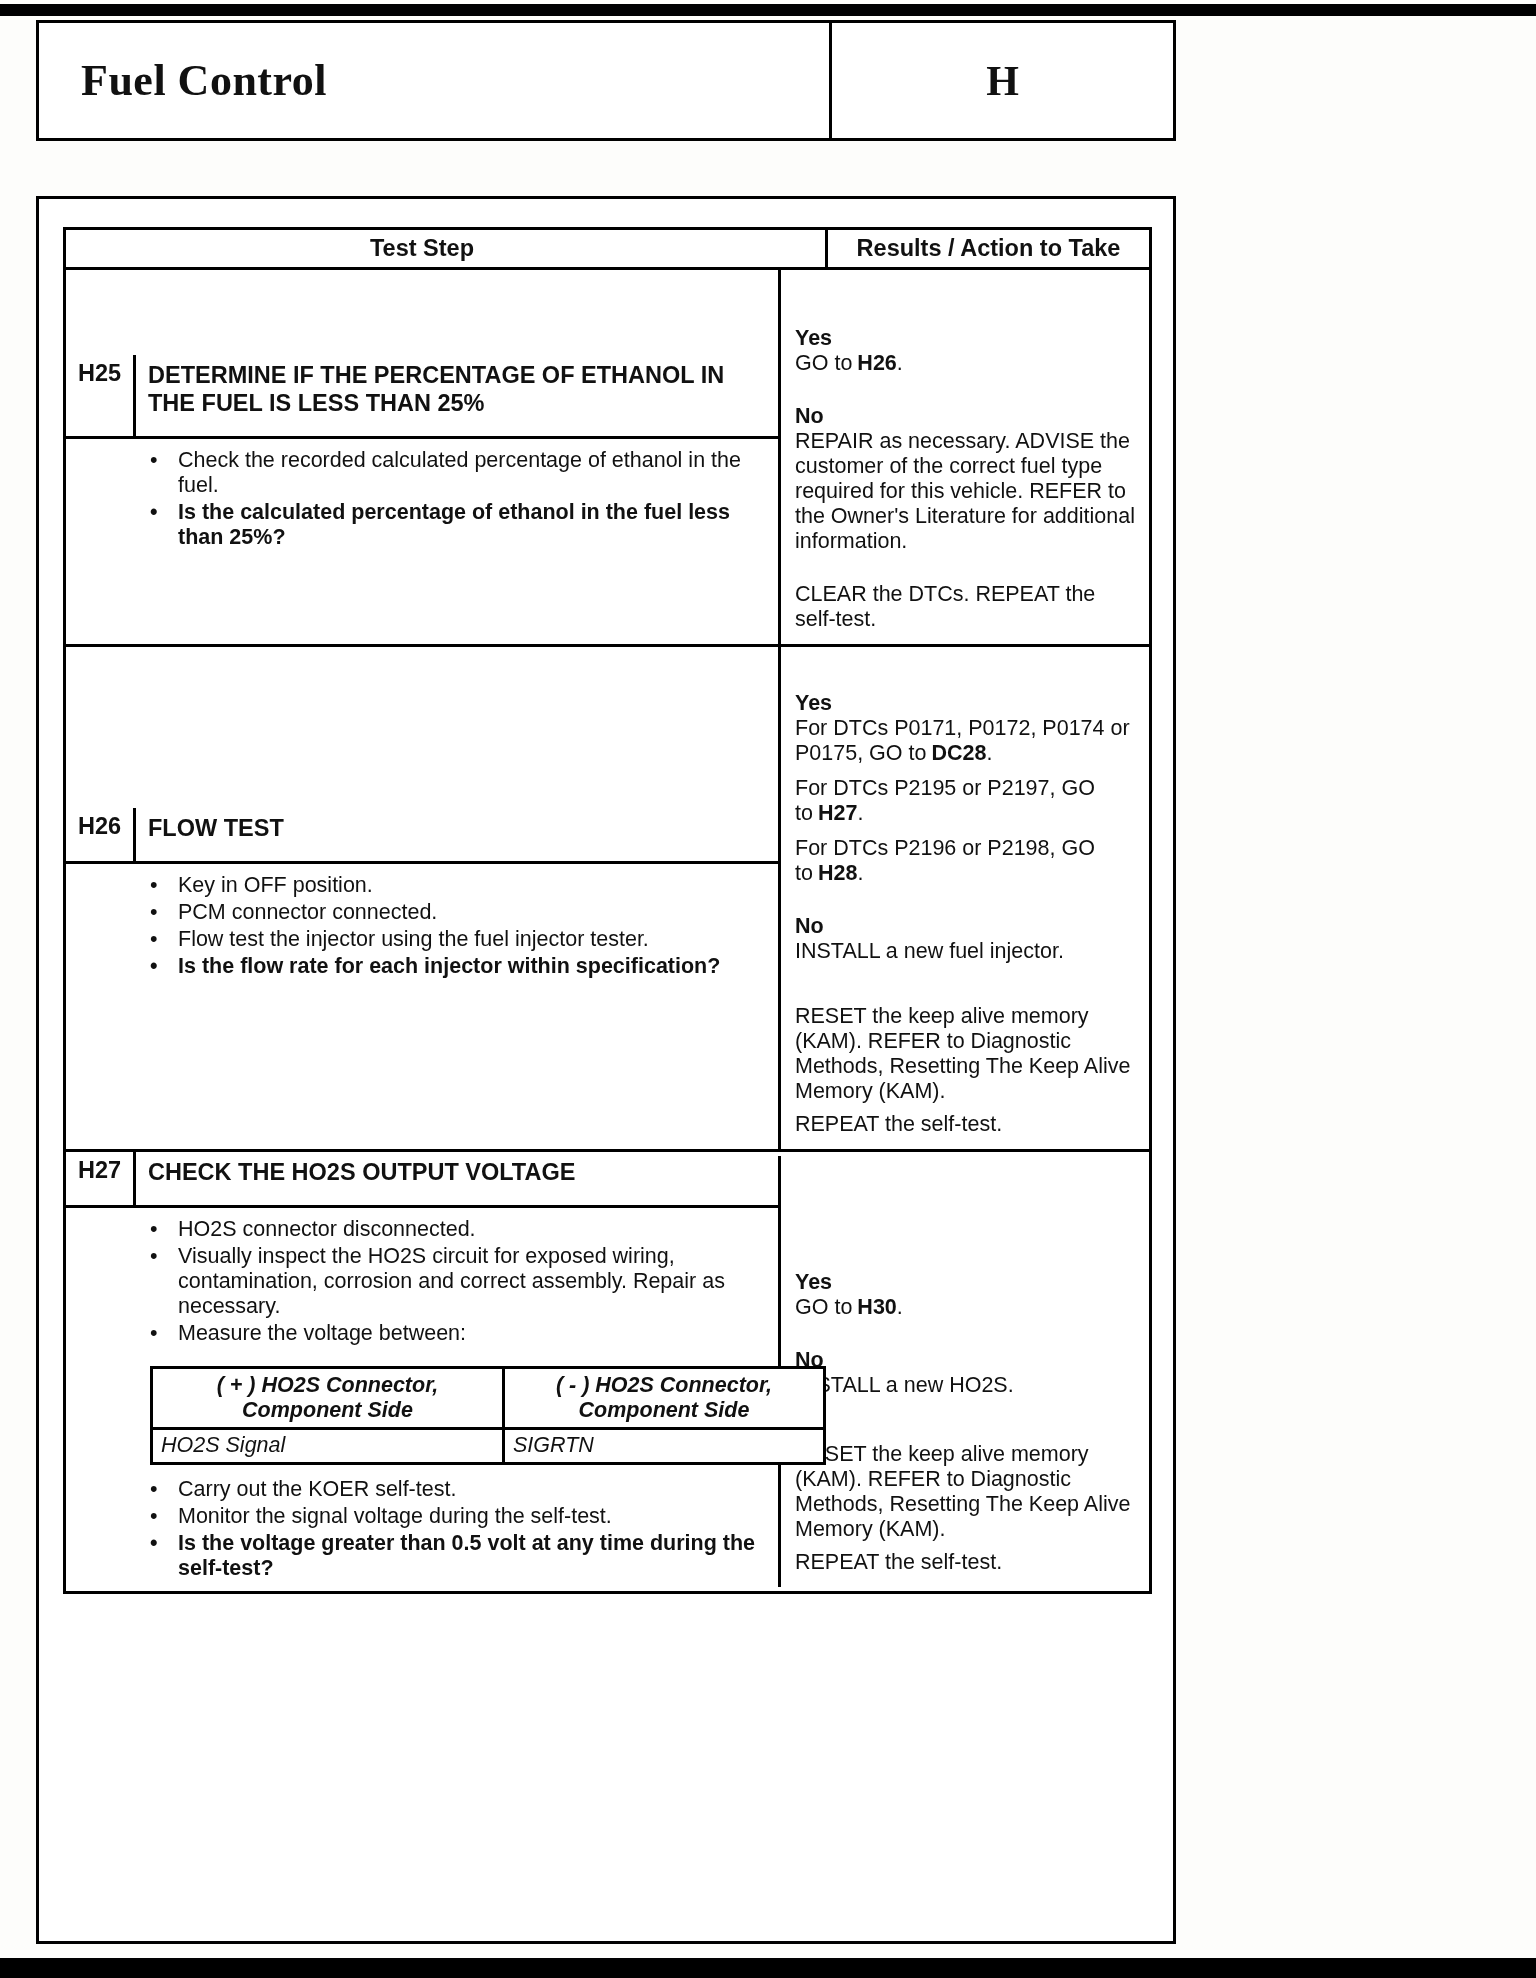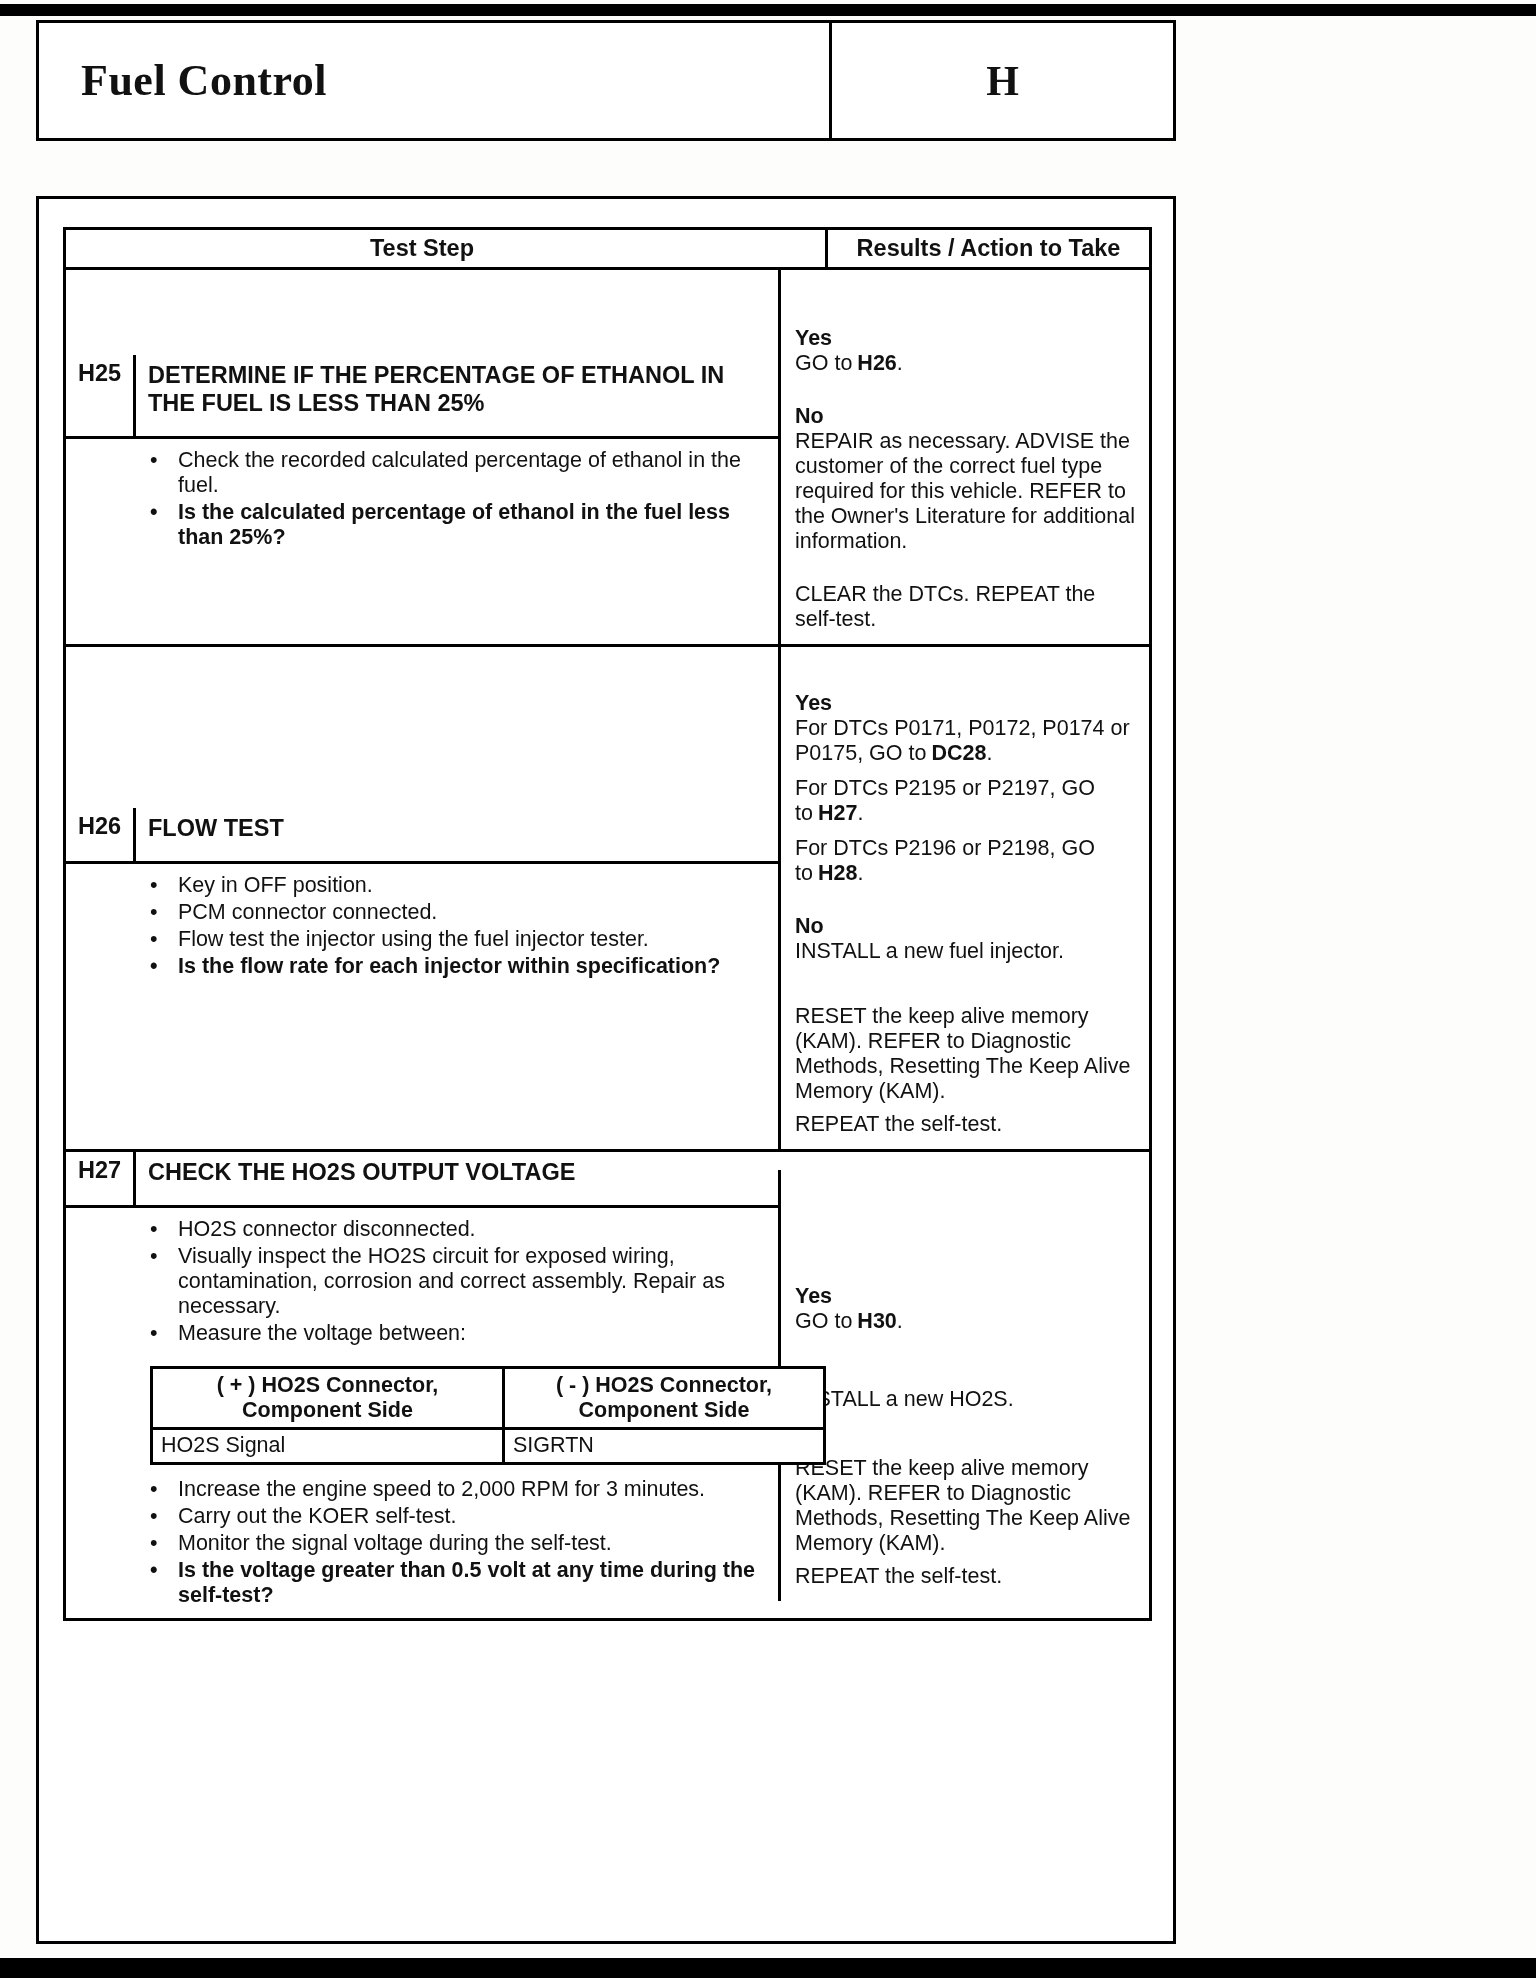--- a/index.html
+++ b/index.html
@@ -59,21 +59,21 @@
   .pr-h25 { padding-top:56px; }
   .pr-h26 { padding-top:44px; }
   .pr-h27 { padding-top:114px; }
   .go { margin-left:5px; font-weight:bold; }
 
   
   .inner-table { position:relative; z-index:5; background:#fff; margin:10px 0 10px 84px;
                  width:676px; border:3px solid #000; }
   .it-head { display:flex; border-bottom:3px solid #000; font-weight:bold; text-align:center; }
   .it-row  { display:flex; }
-  .it-cell { padding:4px 8px; }
+  .it-cell { padding:4px 8px;font-style:italic; }
   .it-c1 { width:352px; border-right:3px solid #000; }
   .it-c2 { flex:1; }
   .it-row .it-cell { text-align:left; padding:3px 8px 4px 8px; }
 </style>
 </head>
 <body>
 
 <div class="page">
   <div class="bar-top"></div>
 
@@ -170,21 +170,20 @@
                 <div>Component Side</div>
               </div>
             </div>
             <div class="it-row">
               <div class="it-cell it-c1">HO2S Signal</div>
               <div class="it-cell it-c2">SIGRTN</div>
             </div>
           </div>
 
           <div class="bullets" style="padding-top:2px;">
-            <div class="bullet">Increase the engine speed to 2,000 RPM for 3 minutes.</div>
             <div class="bullet">Carry out the KOER self-test.</div>
             <div class="bullet">Monitor the signal voltage during the self-test.</div>
             <div class="bullet bold">Is the voltage greater than 0.5 volt at any time during the self-test?</div>
           </div>
         </div>
         <div class="cell-results pr-h27">
           <div class="res-label">Yes</div>
           <div class="res-line res-para">
             <span>GO to</span><span class="go">H30</span><span>.</span>
           </div>

